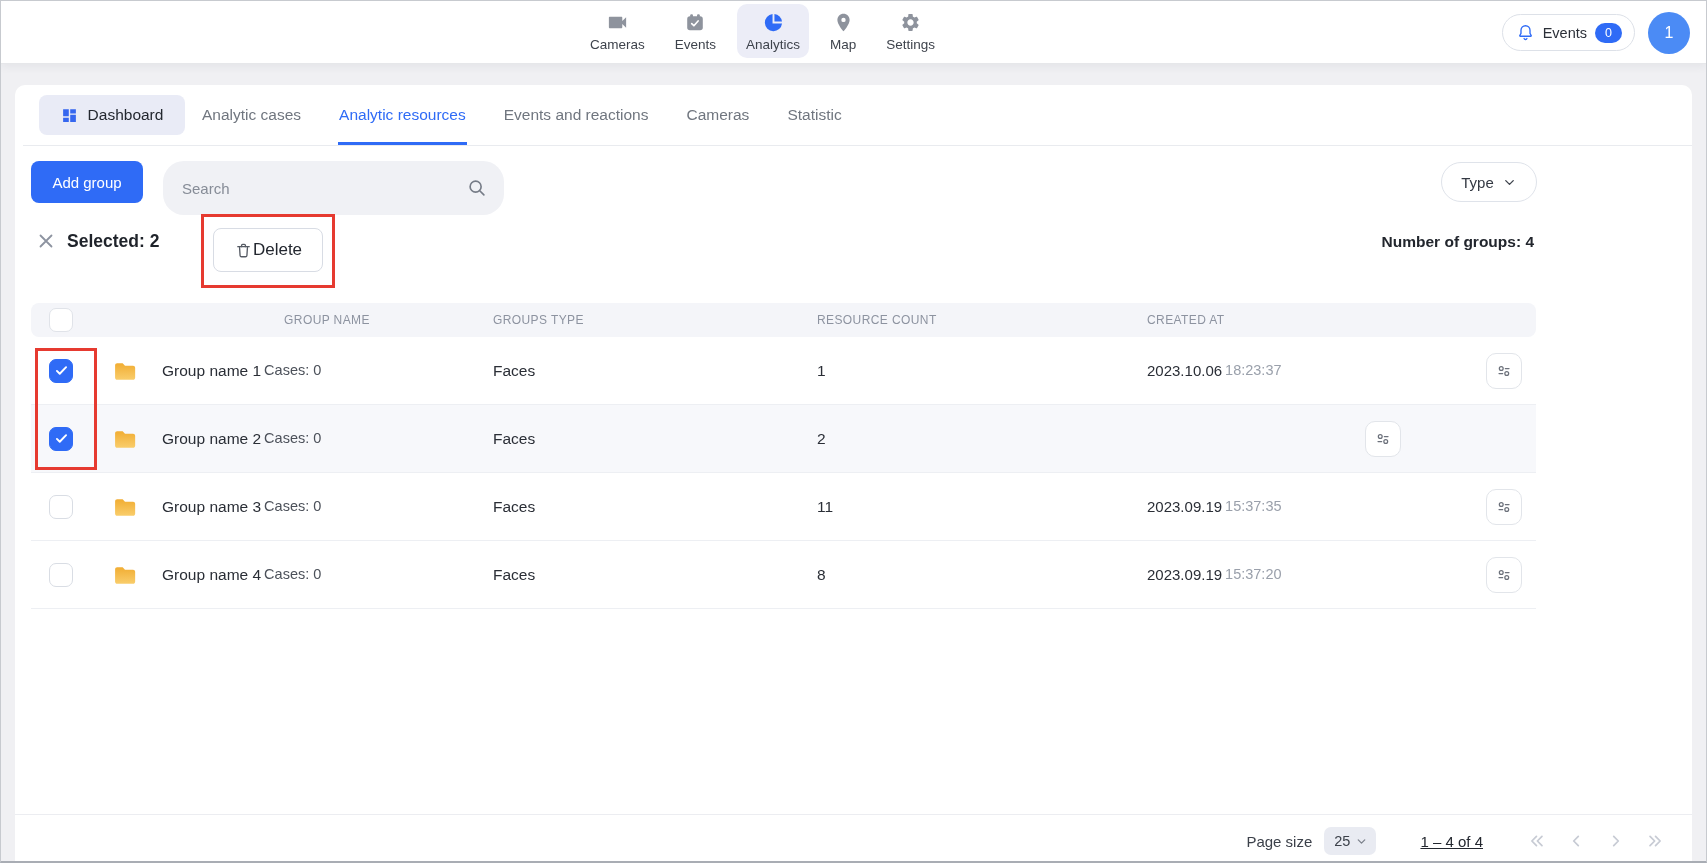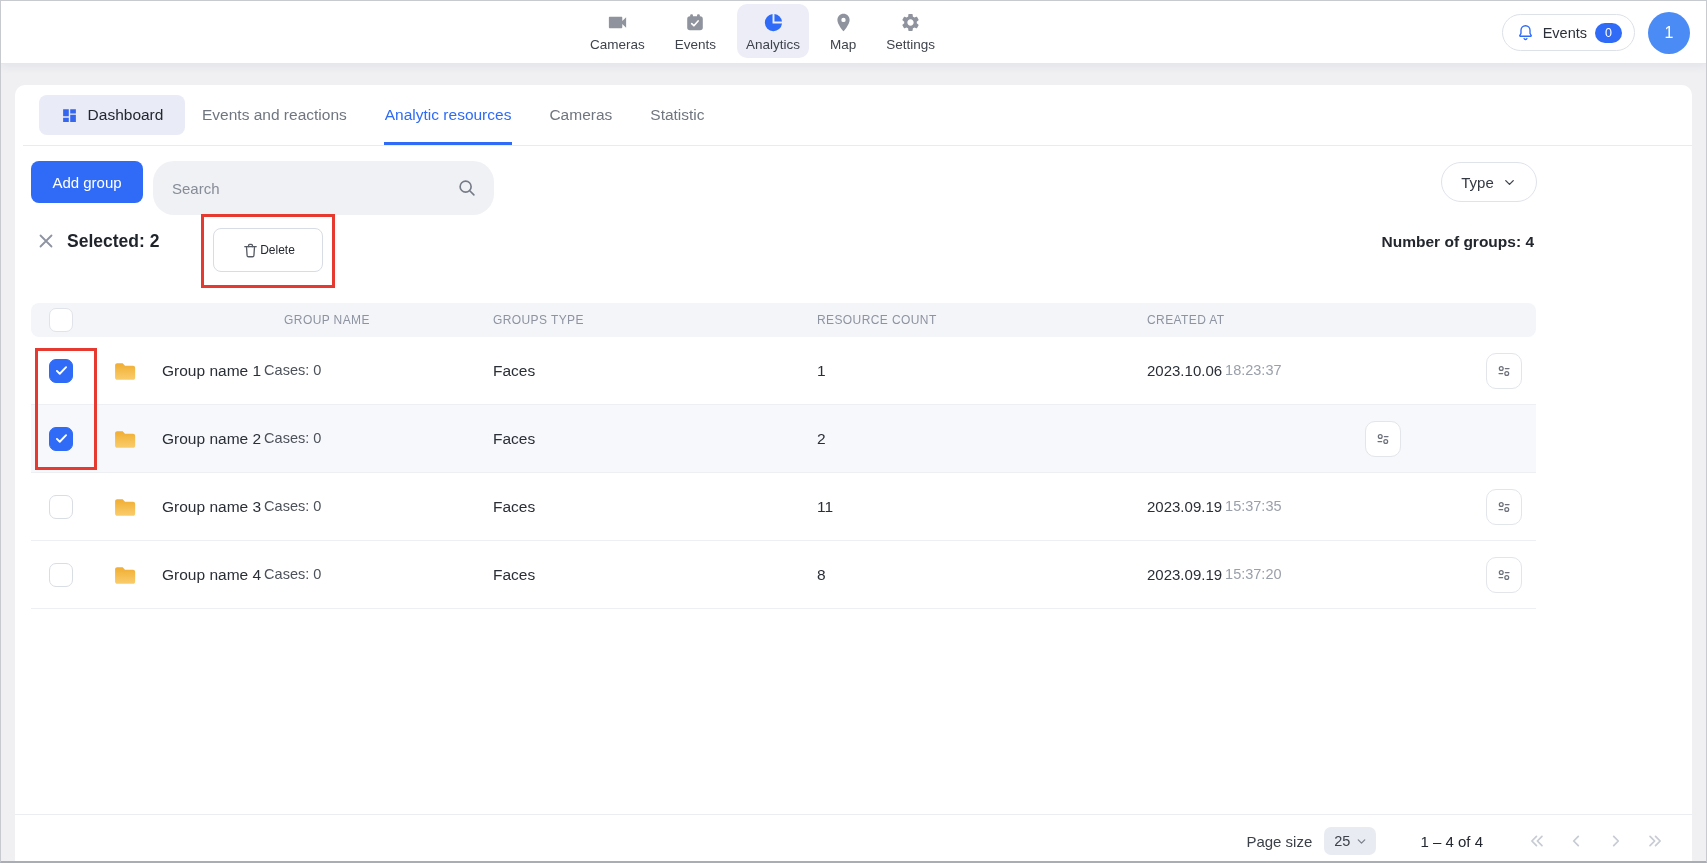--- a/index.html
+++ b/index.html
@@ -44,32 +44,32 @@
   .dashboard-pill{display:flex;align-items:center;gap:10px;width:146px;height:40px;justify-content:center;
     background:#E9EBF6;border:none;border-radius:8px;cursor:pointer;}
   .dashboard-pill .dlabel{font-size:15.5px;color:#23272f;font-weight:500;}
   .tabs{display:flex;gap:36px;margin-left:16px;height:100%;}
   .tab{display:flex;align-items:center;height:100%;font-size:15.5px;color:#70767f;background:none;border:none;
     border-bottom:3px solid transparent;border-top:3px solid transparent;cursor:pointer;padding:0 1px;}
   .tab.active{color:var(--accent);border-bottom-color:var(--accent);}
   
   .add-group-btn{position:absolute;left:16px;top:76px;width:112px;height:42px;background:var(--accent);
     color:#fff;font-size:15px;border:none;border-radius:8px;cursor:pointer;font-family:inherit;}
-  .search-box{position:absolute;left:138px;top:76px;width:341px;height:54px;background:#f0f1f5;border-radius:21px;
+  .search-box{position:absolute;left:148px;top:76px;width:341px;height:54px;background:#f0f1f5;border-radius:21px;
     display:flex;align-items:center;padding:0 16px 0 19px;}
   .search-box input{flex:1;border:none;background:transparent;outline:none;font-size:15px;color:#2a2e36;font-family:inherit;}
   .search-box input::placeholder{color:#868c97;}
   .type-filter{position:absolute;left:1426px;top:77px;width:96px;height:40px;background:#fff;border:1px solid #dfe3ea;
     border-radius:20px;display:flex;align-items:center;justify-content:center;gap:8px;font-size:15px;color:#343943;cursor:pointer;font-family:inherit;}
   
   .clear-selection{position:absolute;left:21px;top:145px;width:22px;height:22px;background:none;border:none;cursor:pointer;padding:0;}
   .selected-label{position:absolute;left:52px;top:146px;font-size:17.5px;font-weight:bold;color:#1f232a;}
   .delete-annotation{position:absolute;left:186px;top:129px;width:134px;height:74px;border:3px solid var(--annotation);z-index:6;pointer-events:none;}
   .delete-btn{position:absolute;left:198px;top:143px;width:110px;height:44px;background:#fff;border:1px solid #d8dce4;
-    border-radius:8px;display:flex;align-items:center;justify-content:center;gap:0;font-size:12px;color:#23272f;cursor:pointer;font-family:inherit;}
+    border-radius:8px;display:flex;align-items:center;justify-content:center;gap:0;font-size:17px;color:#23272f;cursor:pointer;font-family:inherit;}
   .groups-count{position:absolute;right:158px;top:148px;font-size:15.5px;color:#22262d;font-weight:bold;}
   
   .table{position:absolute;left:16px;top:218px;width:1505px;}
   .thead{display:grid;grid-template-columns:64px 398px 324px 330px 268px 121px;height:34px;background:#f4f5f9;
     border-radius:8px;align-items:center;}
   .th{font-size:12px;letter-spacing:.4px;color:#8d93a0;}
   .th.h-name{padding-left:66px;text-align:center;}
   .trow{display:grid;grid-template-columns:64px 398px 324px 330px 268px 121px;height:68px;align-items:center;
     border-bottom:1px solid #edeff3;background:#fff;cursor:default;}
   .trow.highlighted{background:#f7f8fb;}
@@ -89,21 +89,21 @@
   .c-actions{display:flex;justify-content:flex-end;padding-right:14px;}
   .row-settings{width:36px;height:36px;border:1px solid #e2e5ea;border-radius:10px;background:#fff;cursor:pointer;
     display:flex;align-items:center;justify-content:center;}
   .checkbox-annotation{position:absolute;left:20px;top:263px;width:62px;height:122px;border:3px solid var(--annotation);z-index:6;pointer-events:none;}
   
   .footer-divider{position:absolute;left:0;right:0;top:729px;border-top:1px solid #ecedf1;}
   .footer{position:absolute;right:25px;top:740px;height:32px;display:flex;align-items:center;}
   .page-size-label{font-size:15px;color:#3c414a;}
   .page-size-select{display:flex;align-items:center;gap:5px;height:28px;padding:0 8px 0 10px;margin-left:12px;
     background:#e9ebf2;border:none;border-radius:7px;font-size:14.5px;color:#3c414a;cursor:pointer;font-family:inherit;}
-  .range-label{font-size:15px;color:#23272f;margin-left:44px;}
+  .range-label{font-size:15px;color:#23272f;margin-left:44px;text-decoration:underline;}
   .pager{display:flex;align-items:center;gap:18px;margin-left:42px;}
   .pager button{background:none;border:none;padding:0;cursor:pointer;width:22px;height:22px;display:flex;align-items:center;justify-content:center;}
 </style>
 </head>
 <body>
 
 <svg width="0" height="0" style="position:absolute">
   <defs>
     <linearGradient id="gradFolder" x1="0" y1="0" x2="0" y2="1">
       <stop offset="0" stop-color="#F1AD33"></stop>
@@ -183,22 +183,23 @@
     <div class="tabs-row">
       <button class="dashboard-pill">
         <span style="display:flex">
           <svg width="17" height="17" viewBox="0 0 24 24" fill="#3566EF">
               <path d="M3 13h8V3H3v10zm0 8h8v-6H3v6zm10 0h8V11h-8v10zm0-18v6h8V3h-8z"></path>
             </svg>
         </span>
         <span class="dlabel">Dashboard</span>
       </button>
       <div class="tabs">
+        <button class="tab">Analytic cases</button>
+        <button class="tab active">Analytic resources</button>
         <button class="tab">Events and reactions</button>
-        <button class="tab active">Analytic resources</button>
         <button class="tab">Cameras</button>
         <button class="tab">Statistic</button>
       </div>
     </div>
 
     <button class="add-group-btn">Add group</button>
 
     <div class="search-box">
       <input type="text" placeholder="Search" style="">
       <span style="display:flex">

